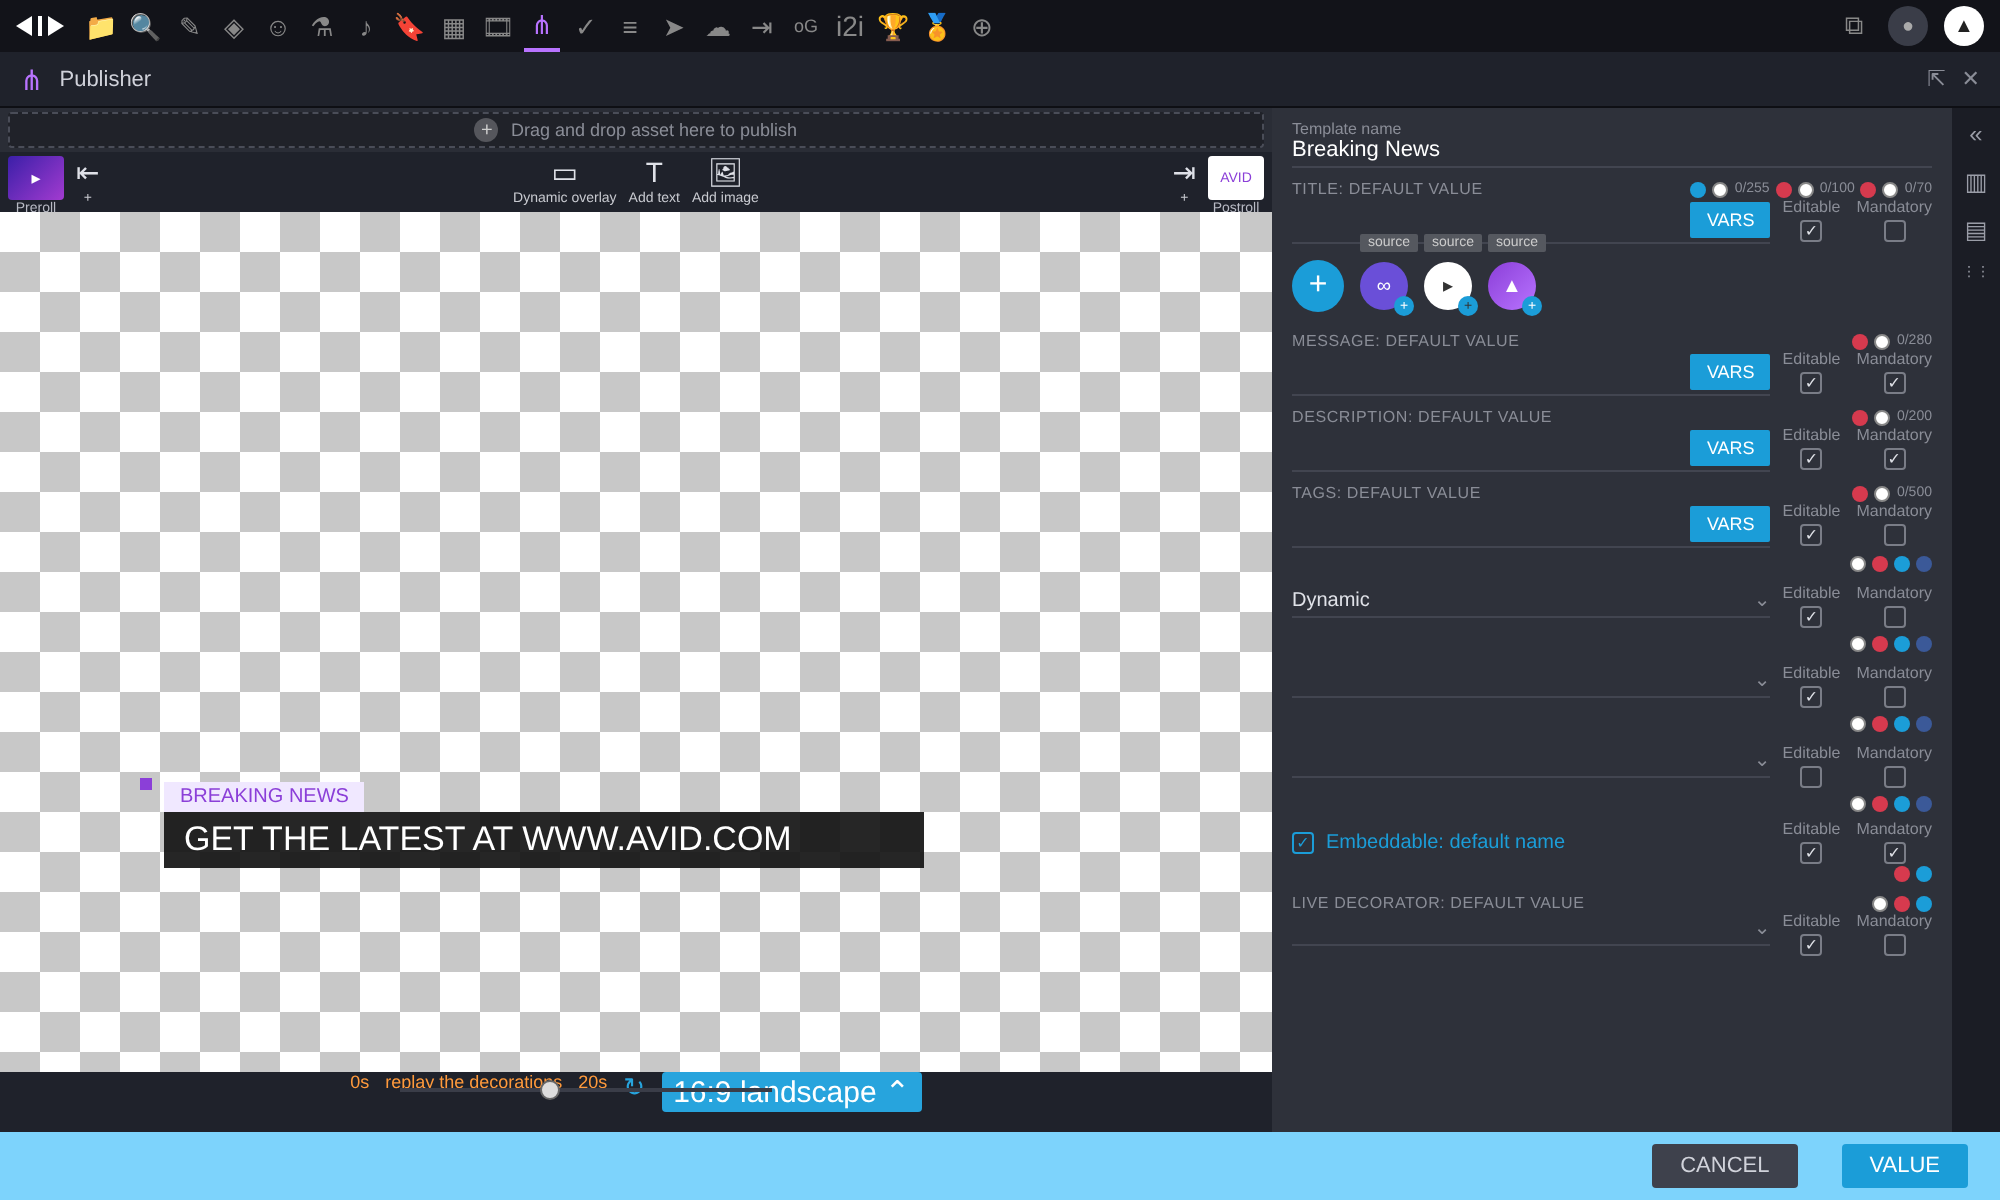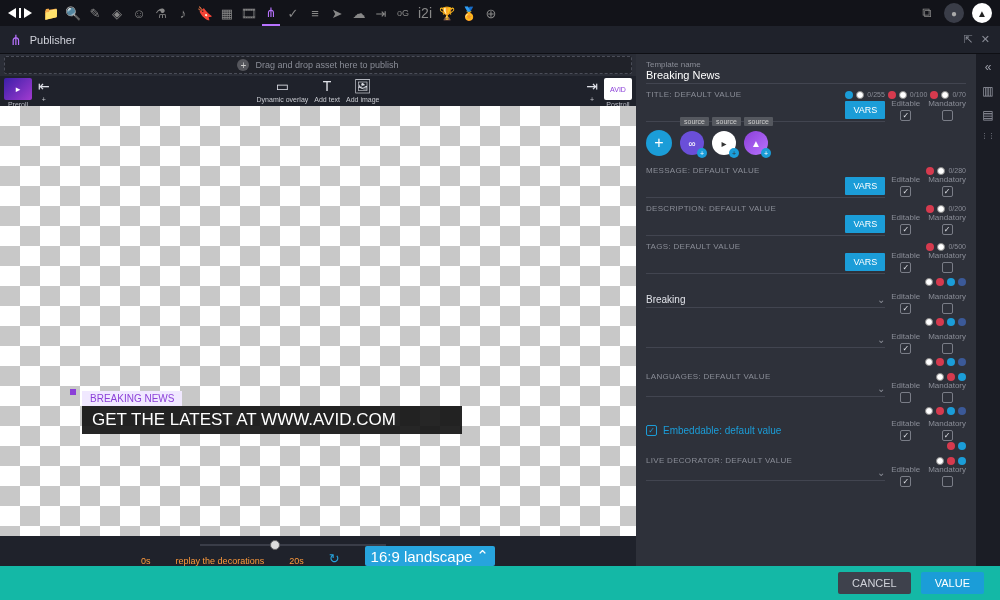--- a/index.html
+++ b/index.html
@@ -32,21 +32,21 @@
   .canvas{flex:1;position:relative;overflow:hidden;background-color:#fff;background-image:
     linear-gradient(45deg,#c8c8c8 25%,transparent 25%),linear-gradient(-45deg,#c8c8c8 25%,transparent 25%),
     linear-gradient(45deg,transparent 75%,#c8c8c8 75%),linear-gradient(-45deg,transparent 75%,#c8c8c8 75%);
     background-size:40px 40px;background-position:0 0,0 20px,20px -20px,-20px 0}
   .thumb{position:absolute;top:26px;right:15px;width:155px;height:87px;border:1px solid #888;background:linear-gradient(110deg,#0a1a3a 0%,#152a5a 35%,#d01020 35%,#ff2838 55%,#0a2a6a 55%,#103a8a 100%);display:flex;align-items:center;justify-content:center}
   .thumb-txt{font-family:Impact,Arial Black,sans-serif;color:#fff;font-size:15px;line-height:14px;font-style:italic;text-align:center;font-weight:900;text-shadow:1px 1px 2px #000}
   .lower{position:absolute;left:82px;bottom:102px}
   .lower .tag{background:#f0e8ff;color:#8b3fd8;padding:2px 8px;font-size:10px;display:inline-block;position:relative}
   .lower .tag::before{content:"";position:absolute;left:-12px;top:-2px;width:6px;height:6px;background:#8b3fd8}
   .lower .bar{background:rgba(20,20,20,.92);color:#fff;padding:4px 10px;font-size:17px;font-weight:500;font-family:Arial;width:380px;margin-top:0}
-  .timectl{height:30px;background:#1f222b;display:flex;align-items:flex-end;justify-content:center;gap:25px;font-size:9px;color:#888;position:relative}
+  .timectl{height:30px;background:#1f222b;display:flex;align-items:flex-start;justify-content:center;gap:8px;font-size:9px;color:#888;position:relative}
   .timectl .knob{position:absolute;top:4px;left:270px;width:10px;height:10px;border-radius:50%;background:#ddd;border:1px solid #666}
   .timectl .track{position:absolute;top:8px;left:200px;right:250px;height:2px;background:#3a3d48}
   .timectl .orange{color:#ff9a3c}
   .timectl .pill{background:#27a4dd;color:#fff;padding:1px 6px;border-radius:2px;font-size:15px;display:flex;align-items:center;gap:4px}
   .timectl .refresh{color:#27a4dd;font-size:13px}
   .right{width:340px;background:#2e313a;overflow-y:auto;padding:6px 10px 10px 10px}
   .right::-webkit-scrollbar{width:6px}.right::-webkit-scrollbar-thumb{background:#4a4d58}
   .tname-row{display:flex;gap:2px;margin-bottom:6px;border-bottom:1px solid #424550;padding-bottom:2px}
   .tname-col{flex:1}
   .tname-lbl{font-size:8px;color:#8a8d97}
@@ -71,21 +71,21 @@
   .dest.a{background:#fff;color:#333}.dest.b{background:linear-gradient(135deg,#8b3fd8,#b873ff)}.dest.c{background:#6a4fd8}
   .src-chip{position:absolute;top:-14px;font-size:7px;background:#55585f;padding:1px 4px;border-radius:1px;color:#ccc}
   .dd{display:flex;align-items:center;border-bottom:1px solid #424550;padding:2px 0}
   .dd .val{flex:1;color:#e0e2e8;font-size:10px}
   .dd .car{color:#8a8d97;font-size:10px}
   .emb{display:flex;align-items:center;gap:6px;margin:6px 0}
   .emb .chk{border-color:#1b9dd8}
   .emb .lbl{color:#1b9dd8;font-size:10px}
   .rightrail{width:24px;background:#1b1d25;display:flex;flex-direction:column;align-items:center;gap:10px;padding-top:6px}
   .rightrail .ri{color:#9a9da7;font-size:12px;cursor:pointer}
-  .footer{height:34px;background:#14b8a6;display:flex;align-items:center;justify-content:flex-end;gap:10px;padding:0 16px}
+  .footer{height:34px;background:#7dd3fc;display:flex;align-items:center;justify-content:flex-end;gap:22px;padding:0 16px}
   .btn{padding:5px 14px;border-radius:2px;font-size:11px;cursor:pointer}
   .btn.cancel{background:#3e414c;color:#d0d2da}
   .btn.save{background:#1b9dd8;color:#fff}
   .rowwrap{display:flex;align-items:flex-start}
   .rowwrap .fldcol{flex:1}
 </style>
 </head>
 <body>
 
 <div class="topbar">
@@ -340,21 +340,21 @@
         <div class="fld-counters" style="justify-content:flex-end;margin:4px 0">
           <span class="dot wh"></span>
           <span class="dot red"></span>
           <span class="dot blue"></span>
           <span class="dot db"></span>
         </div>
         <div class="fld">
     <div class="rowwrap">
       <div class="fldcol">
         <div class="dd">
-                <span class="val">Breaking</span>
+                <span class="val">Dynamic</span>
                 <span class="car">⌄</span>
               </div>
       </div>
       <div class="opts">
   <div class="col">
                 <span>Editable</span>
                 <span class="chk on"></span>
               </div>
   <div class="col">
                 <span>Mandatory</span>
@@ -389,28 +389,20 @@
 </div>
     </div>
   </div>
         <div class="fld-counters" style="justify-content:flex-end;margin:4px 0">
           <span class="dot wh"></span>
           <span class="dot red"></span>
           <span class="dot blue"></span>
           <span class="dot db"></span>
         </div>
         <div class="fld">
-    <div class="fld-head">
-      <span class="fld-lbl">LANGUAGES: DEFAULT VALUE</span>
-      <div class="fld-counters">
-              <span class="dot wh"></span>
-              <span class="dot red"></span>
-              <span class="dot blue"></span>
-            </div>
-    </div>
     <div class="rowwrap">
       <div class="fldcol">
         <div class="dd">
                 <span class="val"></span>
                 <span class="car">⌄</span>
               </div>
       </div>
       <div class="opts">
   <div class="col">
                 <span>Editable</span>
@@ -426,21 +418,21 @@
         <div class="fld-counters" style="justify-content:flex-end;margin:4px 0">
           <span class="dot wh"></span>
           <span class="dot red"></span>
           <span class="dot blue"></span>
           <span class="dot db"></span>
         </div>
         <div class="rowwrap">
           <div class="fldcol">
             <div class="emb">
       <span class="chk on" style="color:#1b9dd8"></span>
-      <span class="lbl">Embeddable: default value</span>
+      <span class="lbl">Embeddable: default name</span>
     </div>
           </div>
           <div class="opts">
   <div class="col">
               <span>Editable</span>
               <span class="chk on"></span>
             </div>
   <div class="col">
               <span>Mandatory</span>
               <span class="chk on"></span>

